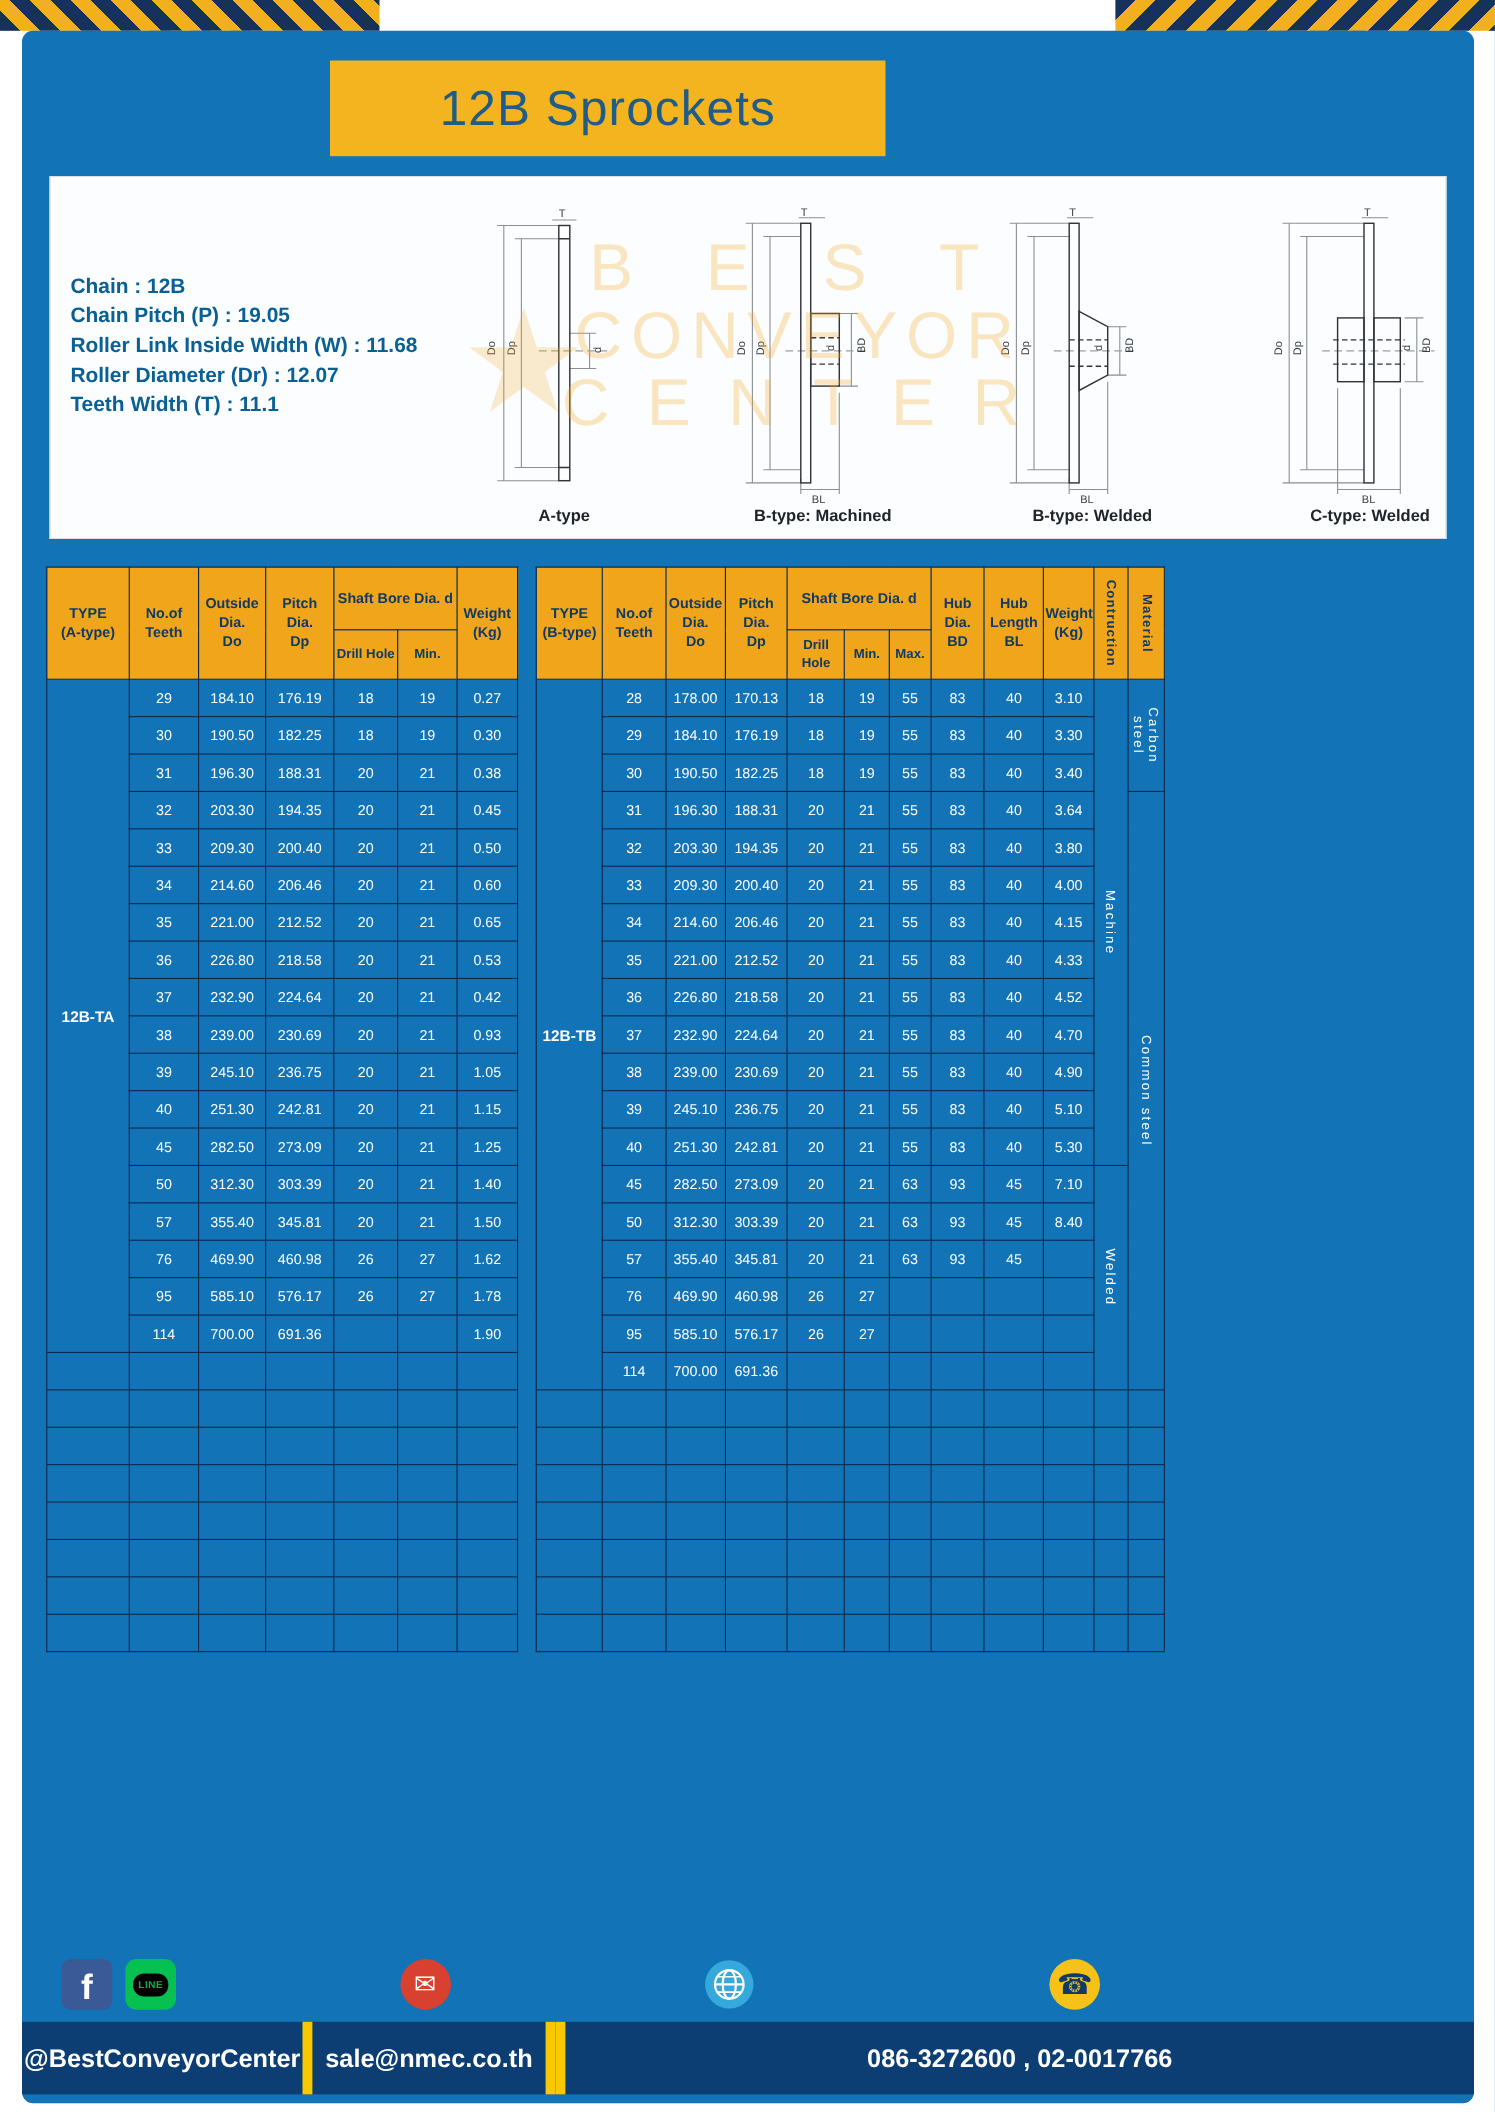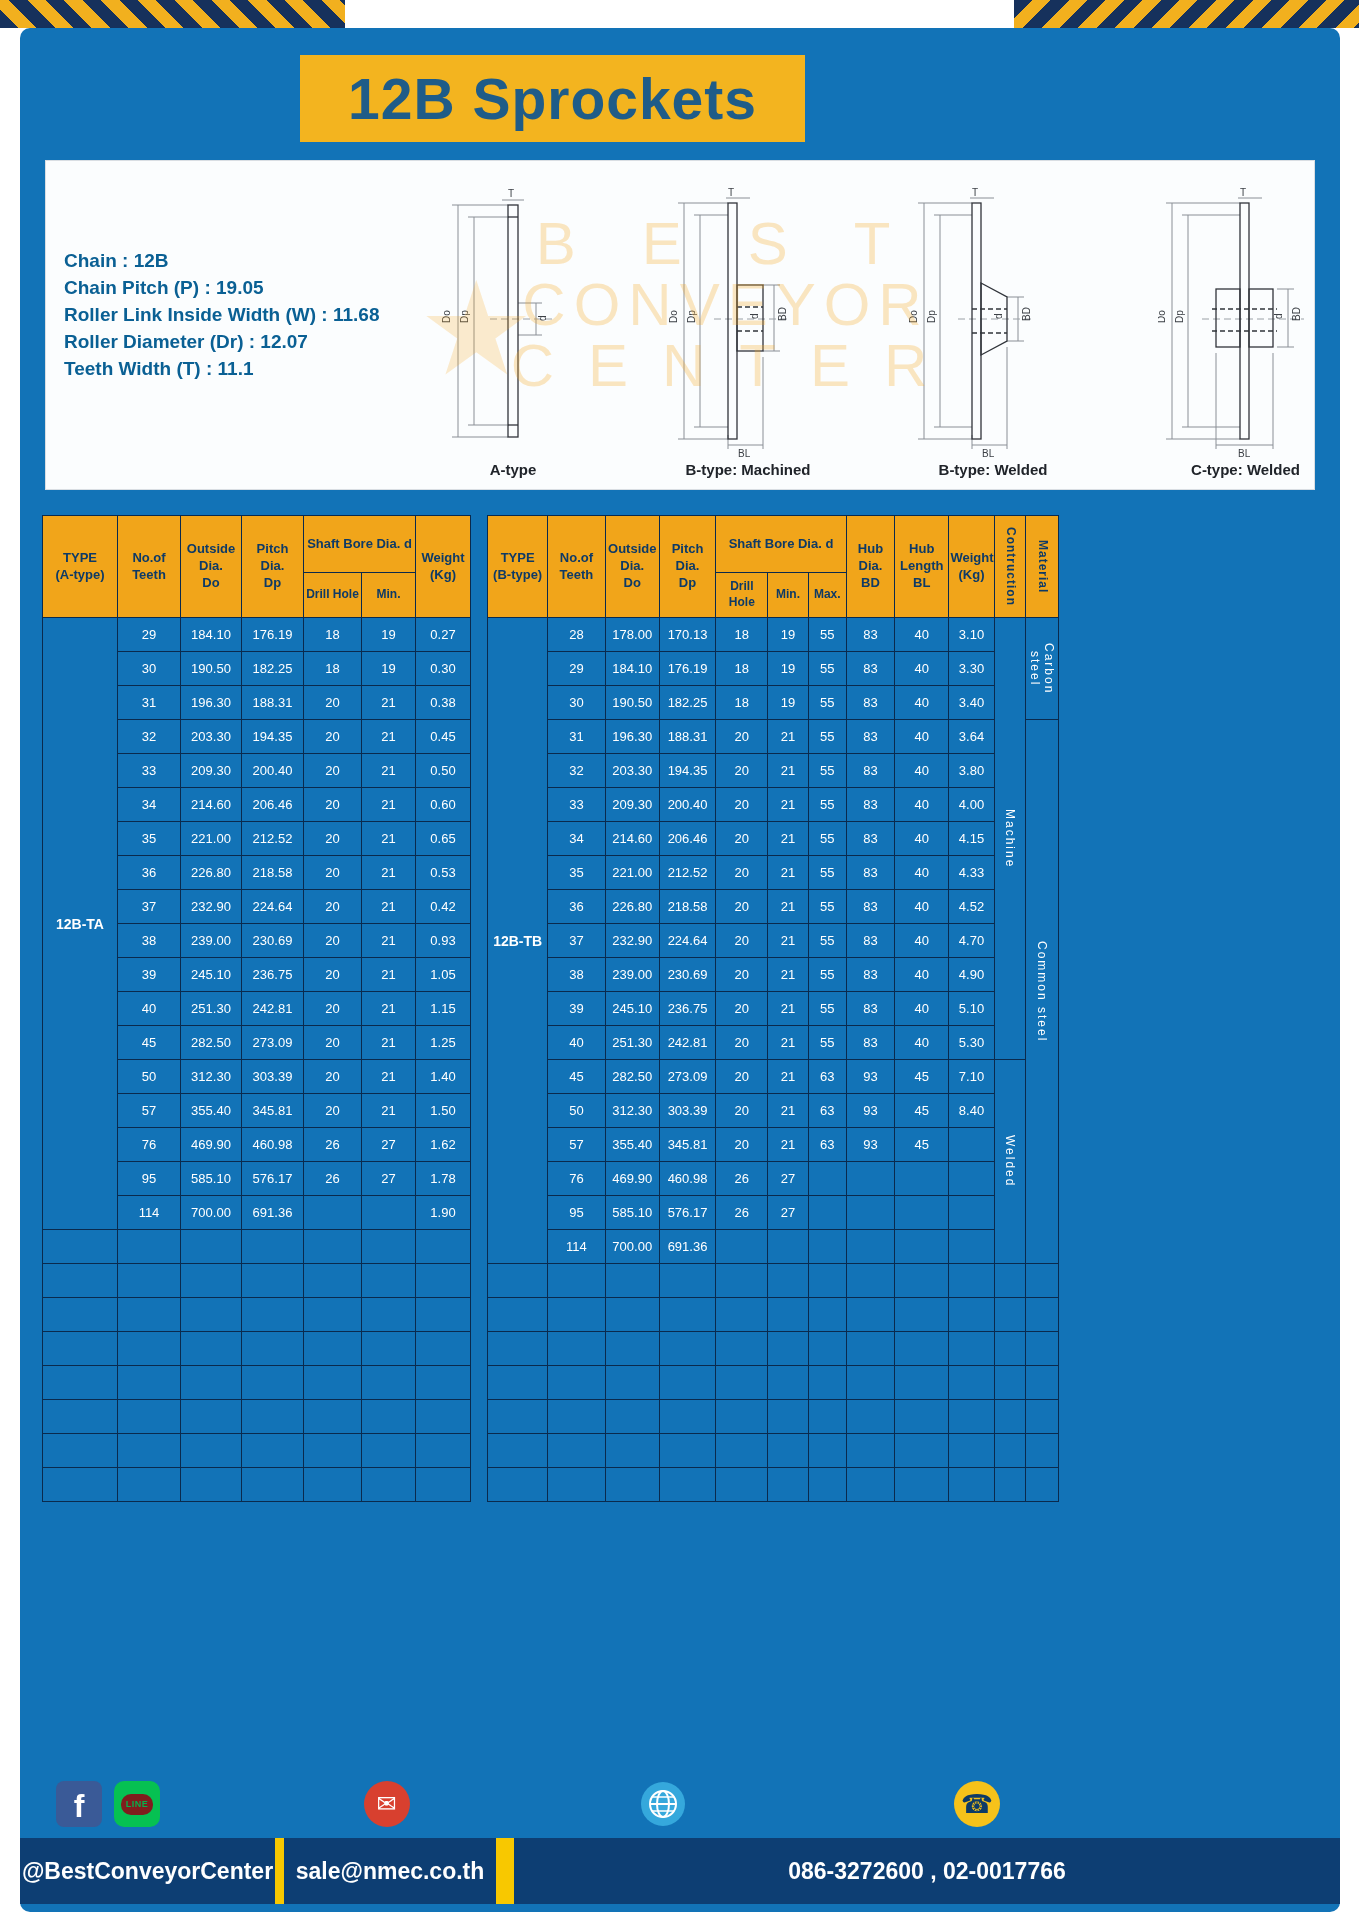--- a/index.html
+++ b/index.html
@@ -11,21 +11,21 @@
   .stripe{position:absolute;background:repeating-linear-gradient(45deg,#16315c 0 13px,#f2b01e 13px 26px);}
   .stripe.tl1{left:0;top:0;width:345px;height:28px;}
   .stripe.tl2{left:118px;top:28px;width:124px;height:18px;}
   .stripe.tr1{right:0;top:0;width:345px;height:28px;background:repeating-linear-gradient(135deg,#16315c 0 13px,#f2b01e 13px 26px);}
   .stripe.tr2{right:118px;top:28px;width:124px;height:18px;background:repeating-linear-gradient(135deg,#16315c 0 13px,#f2b01e 13px 26px);}
   
   .blue-panel{position:absolute;left:20px;top:28px;width:1320px;height:1884px;background:#1273b7;border-radius:10px;}
   
   .title-banner{position:absolute;left:280px;top:27px;width:505px;height:87px;background:#f3b41f;
     display:flex;align-items:center;justify-content:center;}
-  .title-banner h1{margin:0;font-size:57px;font-weight:700;color:#1f5c88;letter-spacing:1px;}
+  .title-banner h1{margin:0;font-size:45px;font-weight:400;color:#1f5c88;letter-spacing:1px;}
   
   .spec-panel{position:absolute;left:25px;top:132px;width:1268px;height:328px;background:#fbfdfe;border:1px solid #d9dee3;}
   .spec-list{position:absolute;left:18px;top:86px;color:#0a6094;font-weight:bold;font-size:19px;line-height:27px;white-space:nowrap;}
   .diagrams{position:absolute;left:352px;top:10px;width:905px;height:310px;display:flex;justify-content:space-between;align-items:flex-start;}
   .fig{display:flex;flex-direction:column;align-items:center;}
   .fig figcaption{font-size:15px;color:#20242a;margin-top:2px;font-weight:600;}
   .fig svg text{fill:#3c4046;font-size:10px;font-family:"Liberation Sans",sans-serif;}
   .watermark{position:absolute;left:330px;top:52px;width:700px;text-align:center;color:#f7a823;opacity:.28;
     font-weight:400;line-height:1.02;pointer-events:none;}
   .watermark .w1{font-size:60px;letter-spacing:66px;text-indent:40px;}
@@ -48,21 +48,21 @@
   
   .footer-icons{position:absolute;left:0;bottom:84px;width:100%;height:48px;display:flex;align-items:center;}
   .isec{display:flex;align-items:center;gap:12px;}
   .isec.i1{width:264px;padding-left:36px;box-sizing:border-box;}
   .isec.i2{width:205px;justify-content:center;}
   .isec.i3{width:347px;justify-content:center;}
   .isec.i4{flex:1;padding-left:118px;box-sizing:border-box;}
   .icon-fb{width:46px;height:46px;background:#3a5a97;border-radius:8px;display:flex;align-items:center;justify-content:center;
     color:#fff;font-size:32px;font-weight:bold;padding-top:4px;box-sizing:border-box;}
   .icon-line{width:46px;height:46px;background:#06c152;border-radius:10px;display:flex;align-items:center;justify-content:center;}
-  .icon-line .bubble{width:32px;height:21px;background:#7f1d1d;border-radius:10px;display:flex;align-items:center;justify-content:center;
+  .icon-line .bubble{width:32px;height:21px;background:#000000;border-radius:10px;display:flex;align-items:center;justify-content:center;
     color:#06b14c;font-size:9px;font-weight:bold;letter-spacing:0.5px;}
   .icon-mail{width:46px;height:46px;background:#d8402f;border-radius:50%;display:flex;align-items:center;justify-content:center;
     color:#fff;font-size:24px;}
   .icon-phone{width:46px;height:46px;background:#f6c21a;border-radius:50%;display:flex;align-items:center;justify-content:center;
     color:#0d3a66;font-size:26px;}
   .footer-bar{position:absolute;left:0;bottom:8px;width:100%;height:66px;background:#0d3e73;display:flex;align-items:stretch;}
   .fsec{display:flex;align-items:center;justify-content:center;color:#ffffff;font-weight:bold;font-size:23px;white-space:nowrap;border-radius:19px;}
   .fsec.f1{width:255px;}
   .fsec.f2{width:212px;}
   .fsec.f3{width:338px;}

